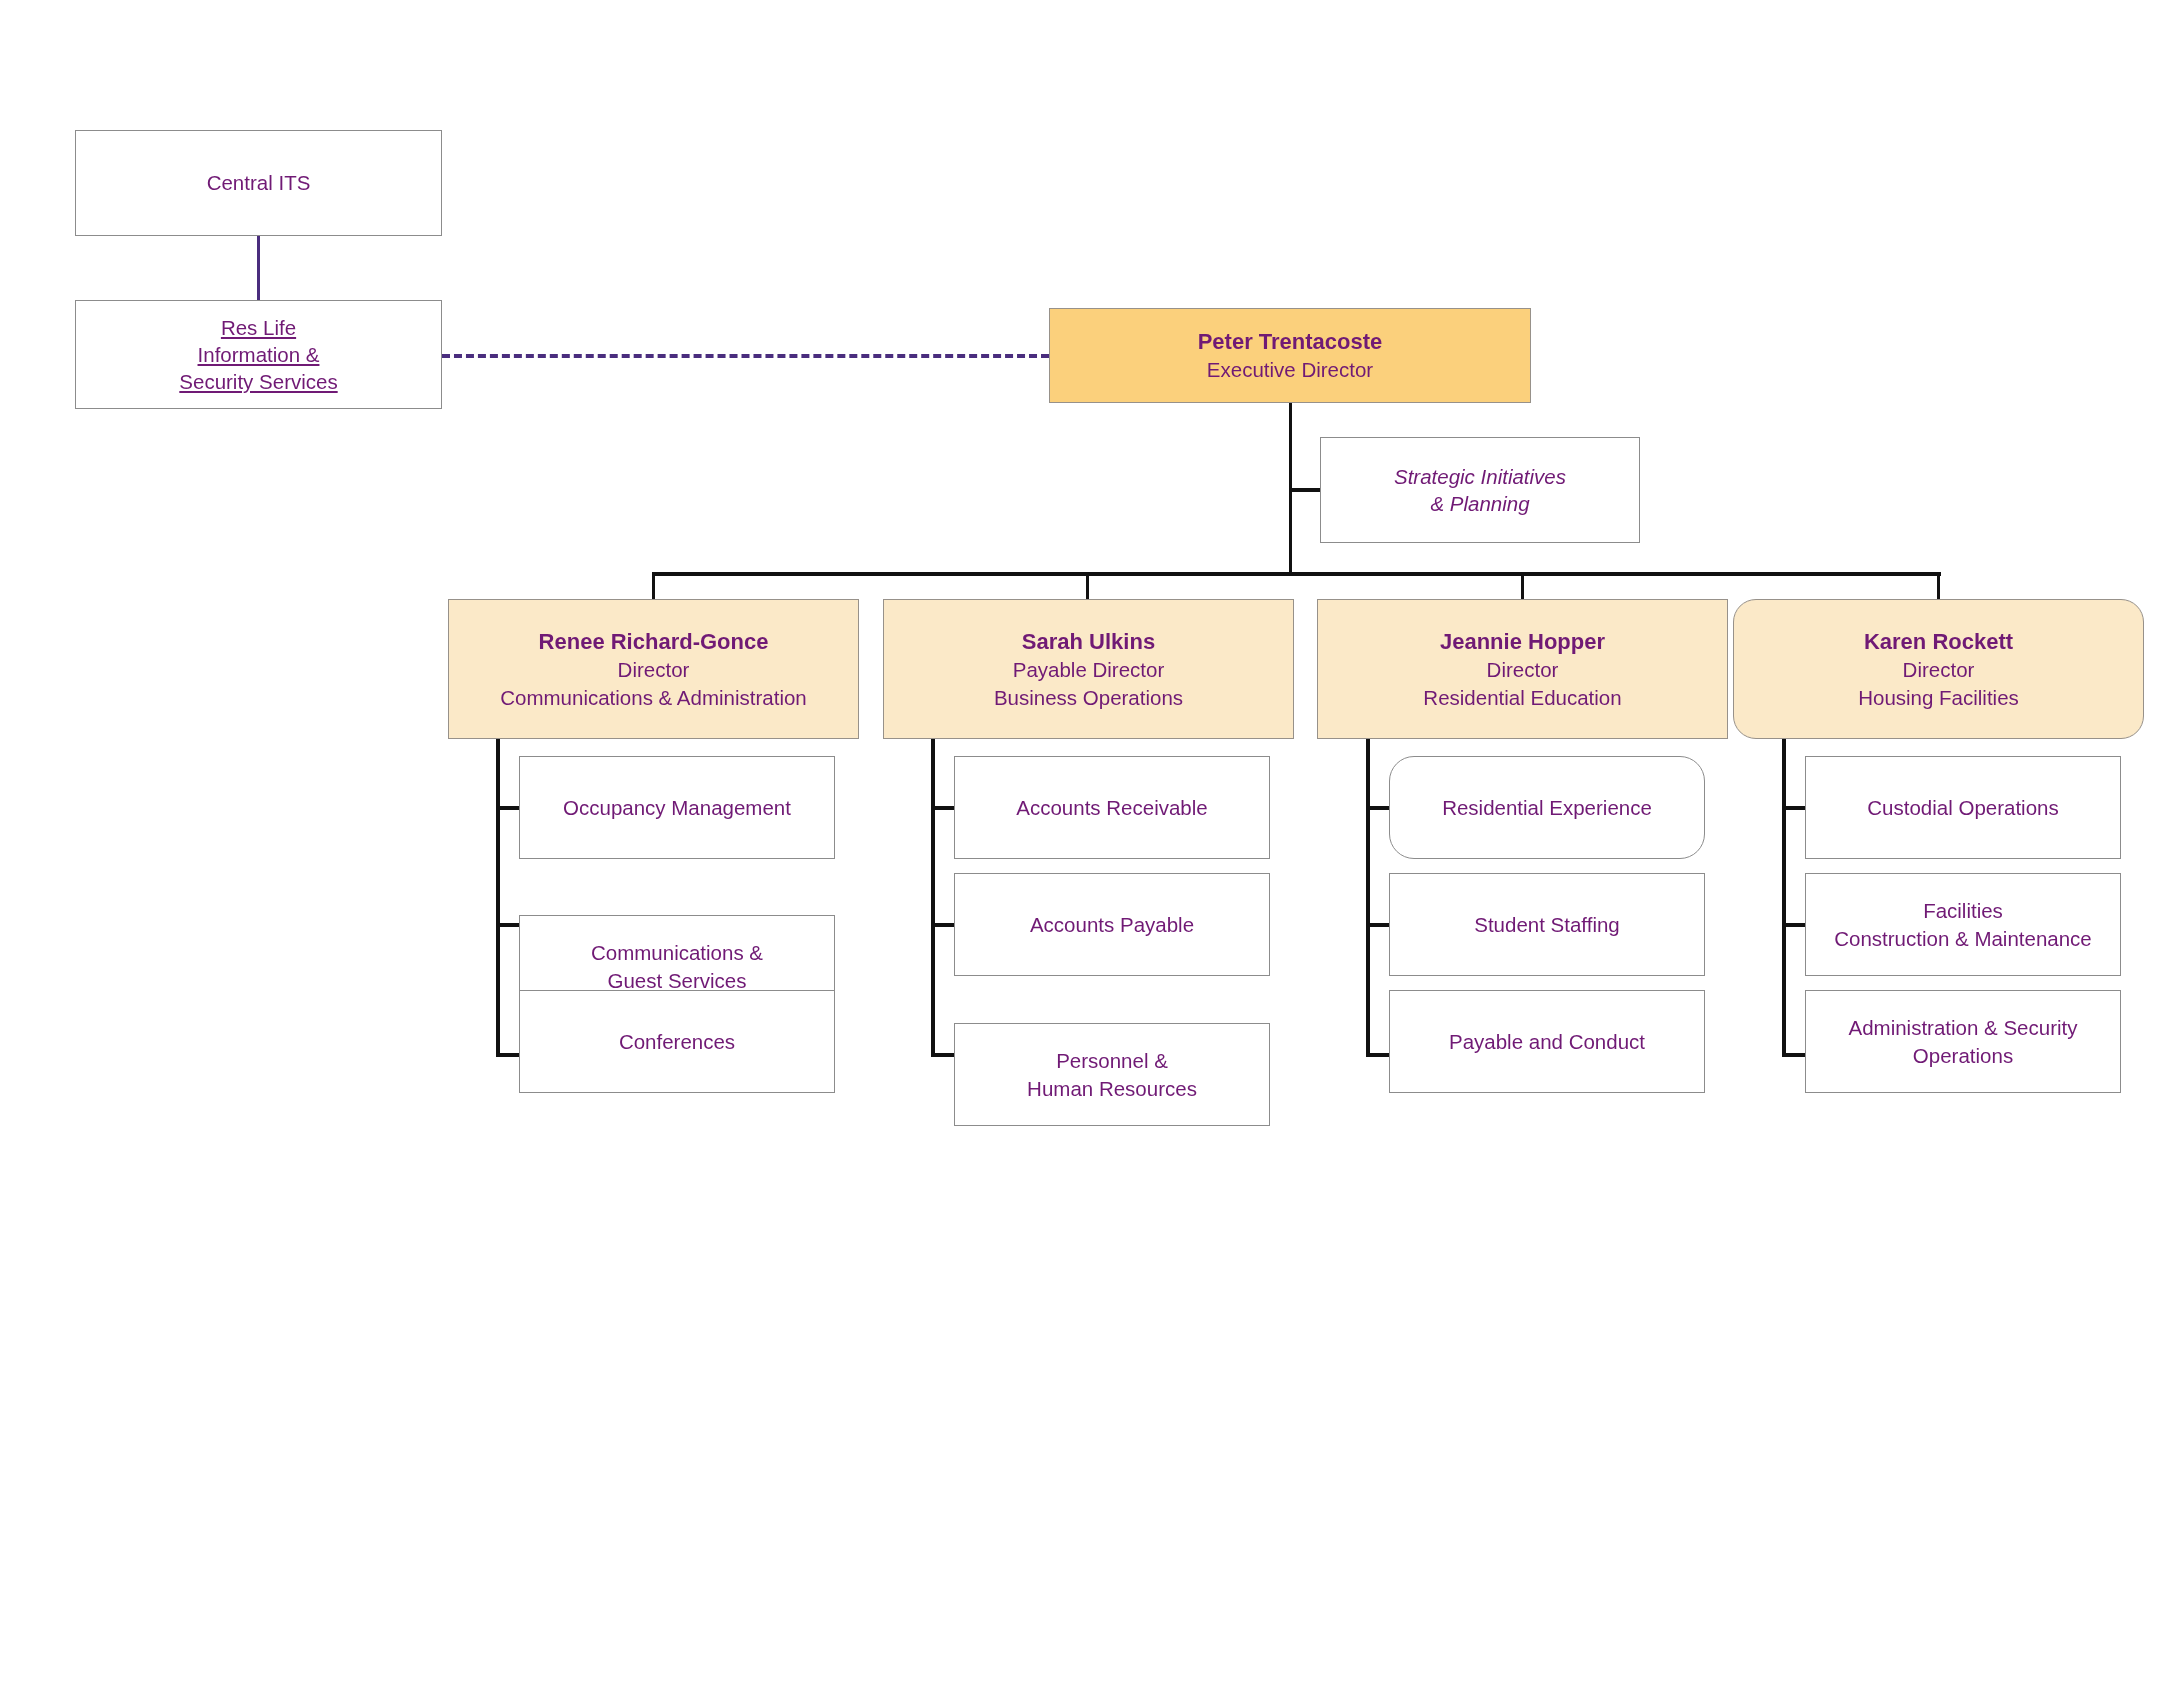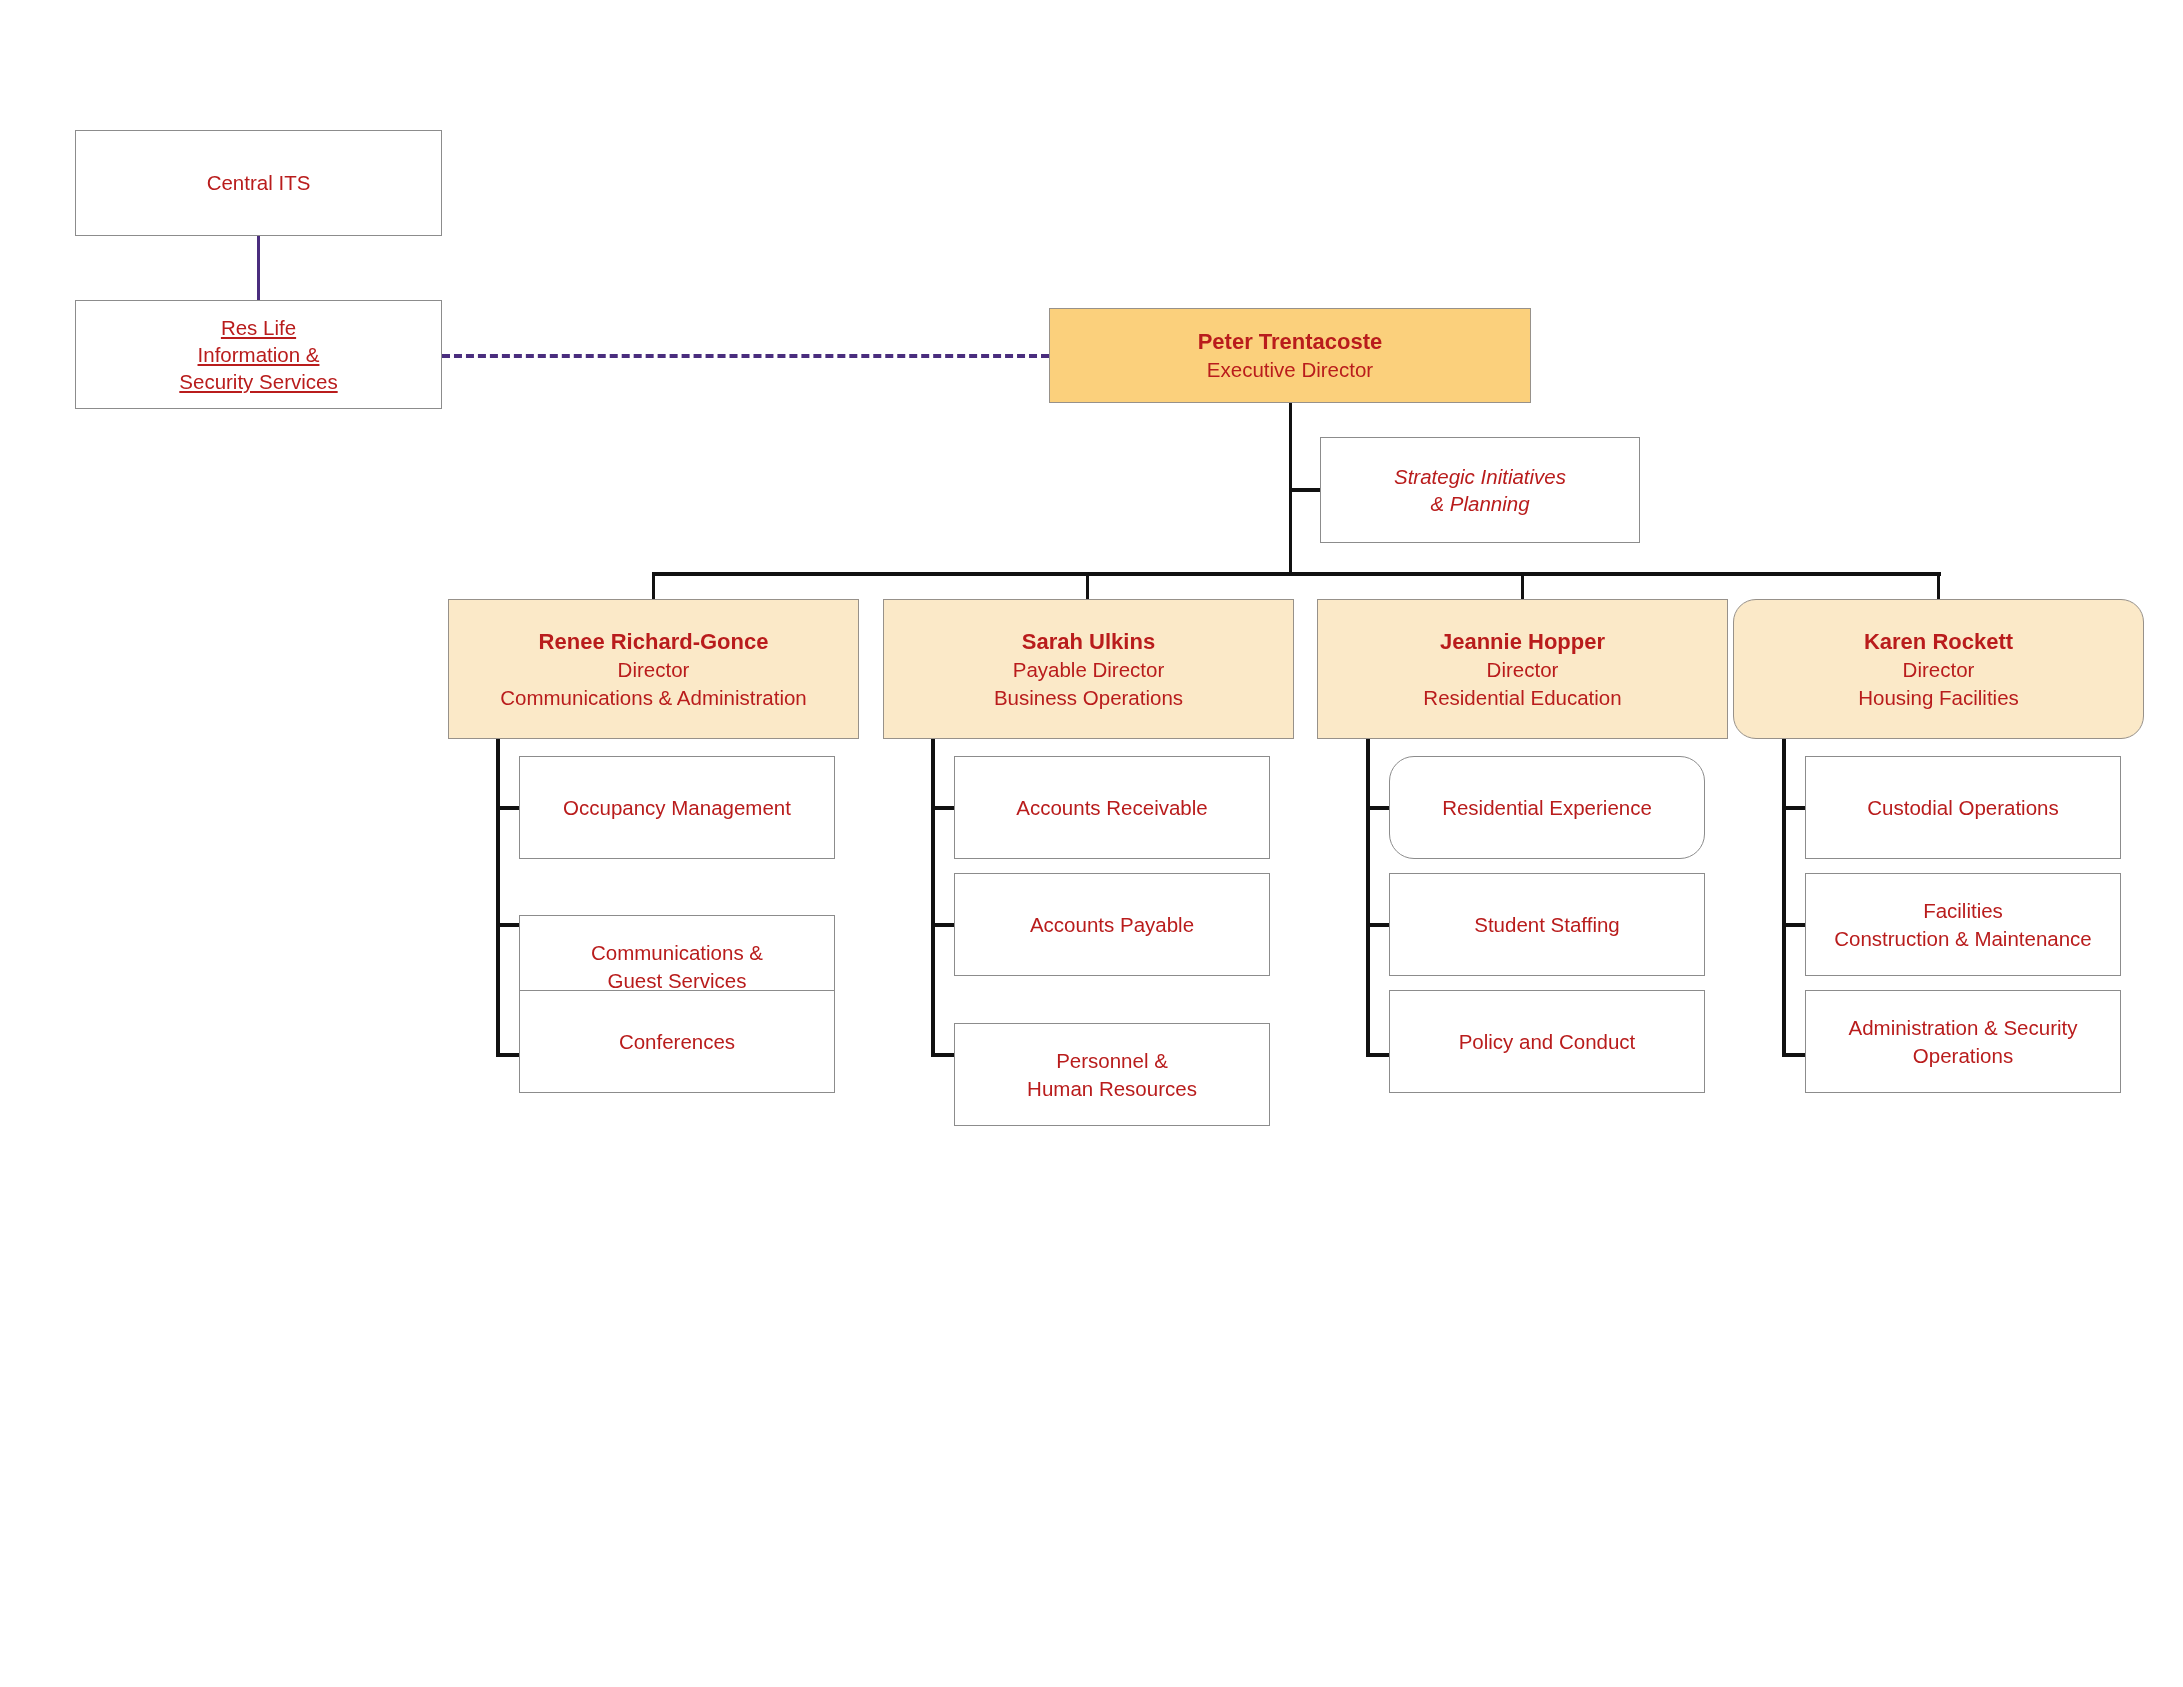--- a/index.html
+++ b/index.html
@@ -22,21 +22,21 @@
 
   
   .node {
     position: absolute;
     box-sizing: border-box;
     display: flex;
     flex-direction: column;
     align-items: center;
     justify-content: center;
     text-align: center;
-    color: #b91c1c;
+    color: #701a75;
     line-height: 1.32;
   }
   .node .nm {
     font-weight: bold;
   }
 
   
   .node.plain {
     background: #ffffff;
     border: 1.3px solid #8c8c8c;
@@ -164,21 +164,21 @@
   <div class="conn" style="left:1366px; top:1053px; width:23px; height:4px;"></div>
   <div class="node plain" style="left:1389px; top:756px; width:316px; height:103px;border-radius:25px;">
     <span>Residential Experience</span>
 
   </div>
   <div class="node plain" style="left:1389px; top:873px; width:316px; height:103px;">
     <span>Student Staffing</span>
 
   </div>
   <div class="node plain" style="left:1389px; top:990px; width:316px; height:103px;">
-    <span>Policy and Conduct</span>
+    <span>Payable and Conduct</span>
 
   </div>
 
   <div class="conn" style="left:1937px; top:572px; width:3.3px; height:27px;"></div>
   <div class="node dir" style="left:1733px; top:599px; width:411px; height:140px;border-radius:23px;">
     <span class="nm">Karen Rockett</span>
     <span>Director</span>
     <span>Housing Facilities</span>
   </div>
   <div class="conn" style="left:1782px; top:739px; width:4px; height:318px;"></div>

